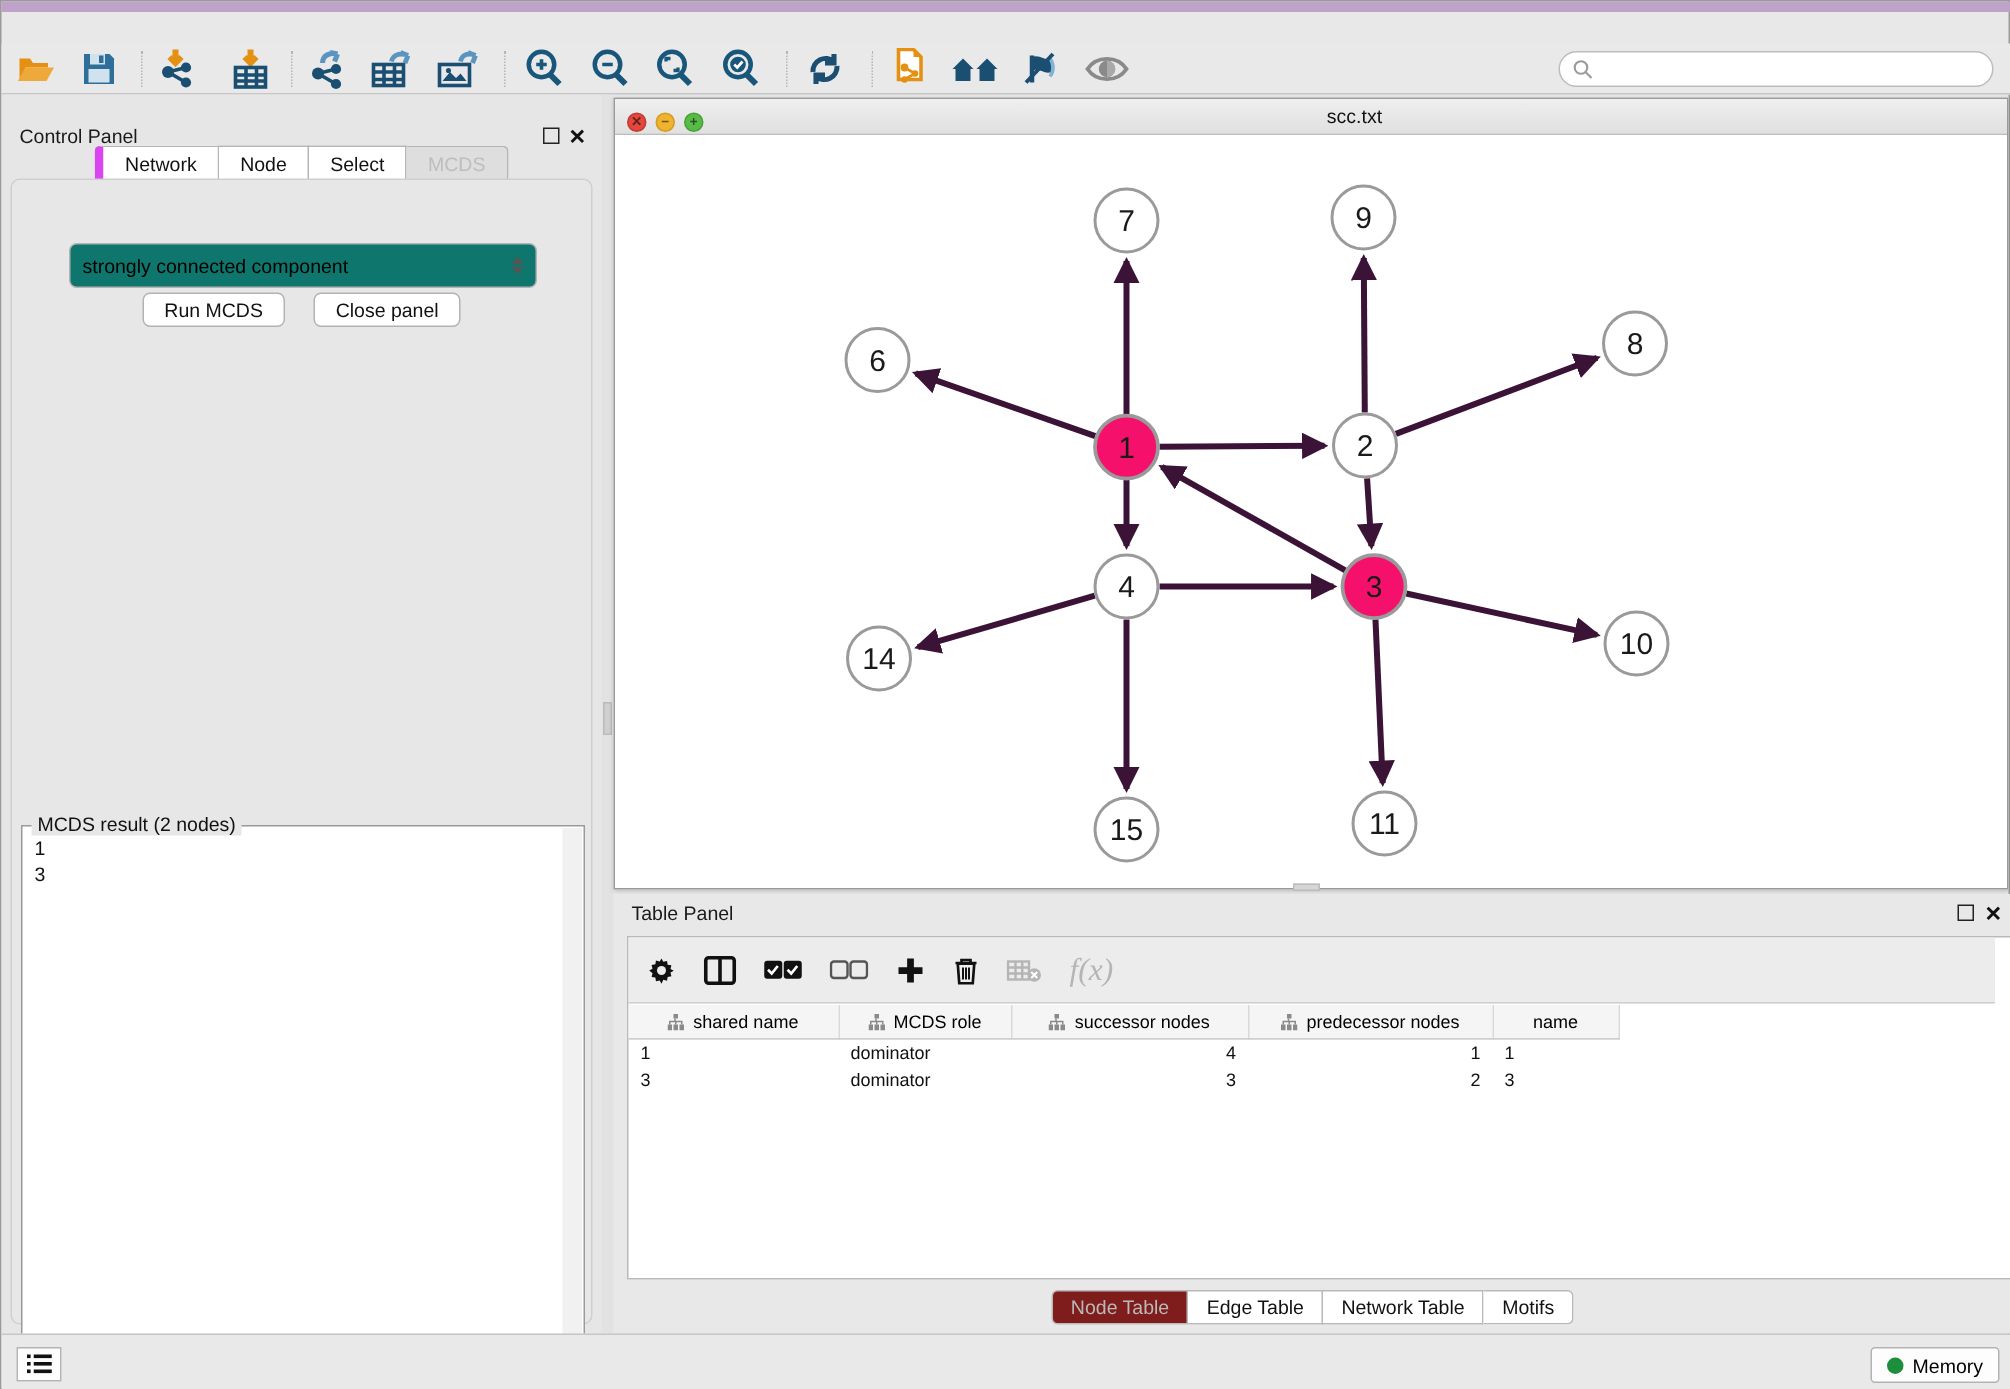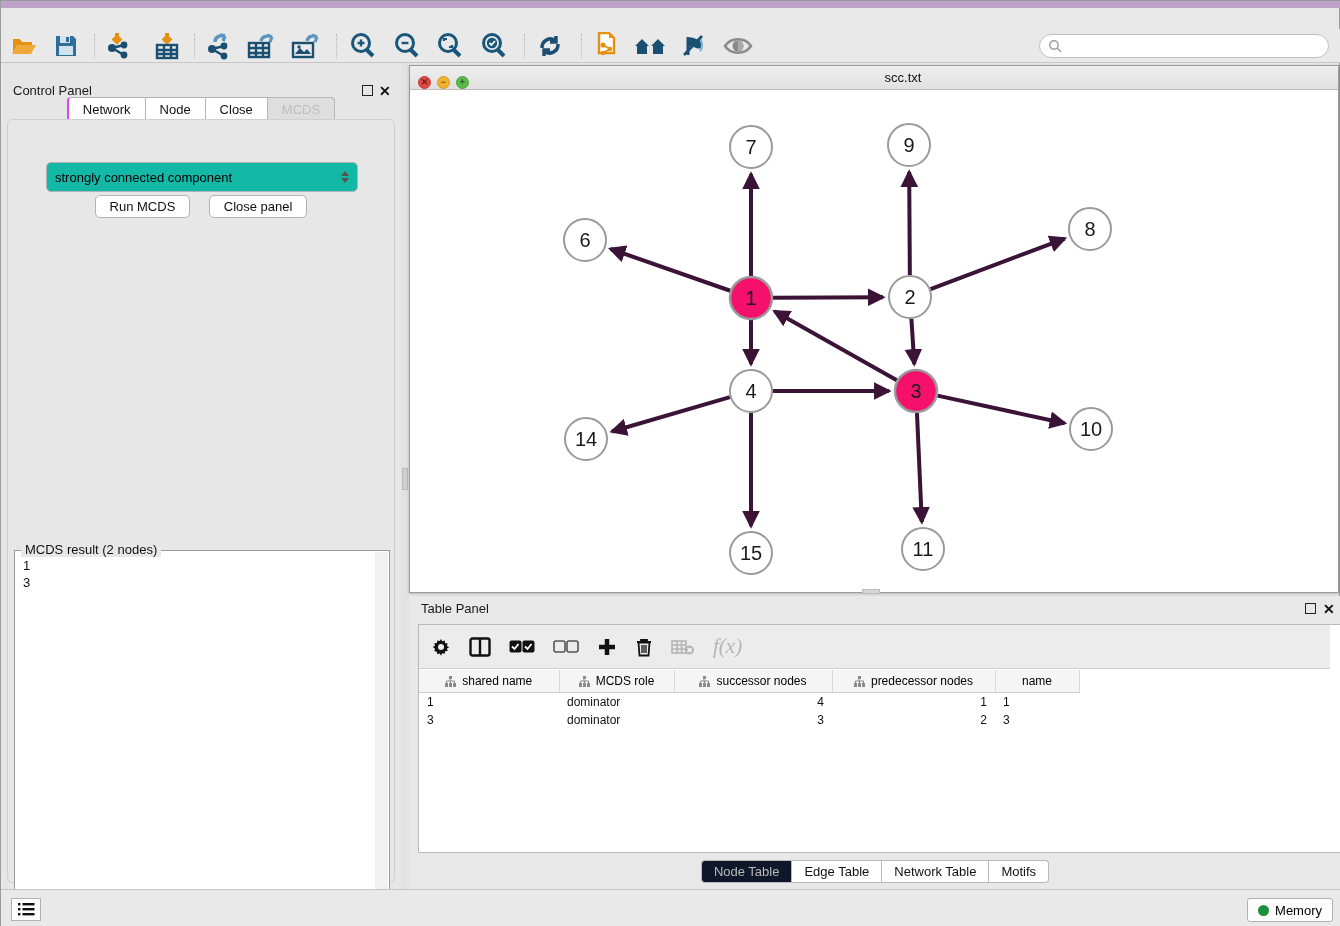--- a/index.html
+++ b/index.html
@@ -21,26 +21,26 @@
   #search-box input { border:none; outline:none; flex:1; font-size:12px; background:transparent; margin-left:4px; font-family:"Liberation Sans",sans-serif;}
 
   
   #control-panel { left:0; top:62px; width:400px; height:826px; background:#e6e6e6; }
   #cp-header { left:0; top:8px; width:400px; height:20px;margin-top:12px; }
   .panel-title { font-size:13px; color:#1a1a1a; }
   .panel-float { width:11px; height:11px; border:1.5px solid #222; display:inline-block; }
   .panel-close { font-size:14px; font-weight:bold; color:#111; }
   #cp-tabs { left:0; top:34px; width:400px; text-align:center; }
   .tab { display:inline-block; padding:4px 14px; background:#fff; border:1px solid #b5b5b5; border-left:none; font-size:13px; color:#111; vertical-align:top; }
-  .tab:first-child { border-left:2px solid #d946ef; border-radius:4px 0 0 4px; }
+  .tab:first-child { border-left:6px solid #d946ef; border-radius:4px 0 0 4px; }
   .tab.last { border-radius:0 4px 4px 0; }
   .tab.disabled-active { background:#dedede; color:#bdbdbd; }
   #cp-body { left:6px; top:56px; width:388px; height:764px; background:#e7e7e7; border:1px solid #cfcfcf; border-radius:6px; }
   #opt-label { width:100%; text-align:center; top:20px; font-size:13px; color:#111; }
-  #opt-select { left:38px; top:42px; width:312px; height:23px; background:#14b8a6; border:1px solid #b3b3b3; border-radius:5px; display:flex; align-items:center; padding:14px 8px; font-size:13px; }
+  #opt-select { left:38px; top:42px; width:312px; height:23px; background:#0f766e; border:1px solid #b3b3b3; border-radius:5px; display:flex; align-items:center; padding:14px 8px; font-size:13px; }
   .stepper { margin-left:auto; display:flex; flex-direction:column; gap:2px; }
   .stepper i { width:0; height:0; border-left:4px solid transparent; border-right:4px solid transparent; display:block; }
   .step-up { border-bottom:5px solid #555; }
   .step-down { border-top:5px solid #555; }
   .btn { background:#fff; border:1px solid #b3b3b3; border-radius:5px; font-size:13px; color:#111; padding:3px 14px; display:inline-block; }
   #cp-buttons { width:100%; text-align:center; top:75px; }
   #mcds-result { left:6px; top:430px; width:376px; height:382px; border:1px solid #9a9a9a; background:#fff; }
   #mcds-legend { left:6px; top:-9px; background:#e7e7e7; padding:0 4px; font-size:13px; color:#111; }
   #mcds-lines { left:8px; top:6px; font-size:13px; color:#111; line-height:17px; }
   #mcds-scroll { right:1px; top:1px; width:13px; height:378px; background:#f1f1f1; }
@@ -70,21 +70,21 @@
   #tp-table { left:0; top:45px; width:911px; }
   table { border-collapse:collapse; font-size:12px; }
   th { background:#f5f5f5; border-right:1px solid #d9d9d9; border-bottom:1px solid #cfcfcf; font-weight:normal; padding:4px 6px; text-align:center; }
   th .col-ic { margin-right:6px; vertical-align:-2px; }
   td { padding:2px 8px; color:#111; }
   td.num { text-align:right; }
   #tp-tabs { left:0; top:264px; width:932px; text-align:center; }
   .bt-tab { display:inline-block; padding:3px 12px; background:#fff; border:1px solid #b9b9b9; border-left:none; font-size:13px; color:#111; vertical-align:top; }
   .bt-tab:first-child { border-left:1px solid #b9b9b9; border-radius:4px 0 0 4px; }
   .bt-tab.last { border-radius:0 4px 4px 0; }
-  .bt-tab.disabled-active { background:#0f172a; color:#b9b9b9; }
+  .bt-tab.disabled-active { background:#7f1d1d; color:#b9b9b9; }
 
   
   #statusbar { left:0; top:888px; width:1340px; height:38px; background:#e9e9e9; border-top:1px solid #c6c6c6; }
   #status-list-btn { left:10px; top:8px; width:30px; height:23px; background:#fdfdfd; border:1px solid #b3b3b3; display:flex; align-items:center; justify-content:center; }
   #memory-btn { right:8px; top:8px; height:24px; background:#fdfdfd; border:1px solid #b3b3b3; border-radius:3px; display:flex; align-items:center; padding:0 10px; font-size:13px; gap:6px; position:absolute; }
   .green-dot { width:11px; height:11px; border-radius:50%; background:#1d8f3c; display:inline-block; }
 </style>
 </head>
 <body>
 
@@ -231,21 +231,21 @@
     </div>
   </div>
 
   <div id="control-panel" class="abs">
     <div id="cp-header" class="abs">
       <span class="panel-title abs" style="left:12px">Control Panel</span>
       <span class="panel-float abs" style="left:361px; top:2px"></span>
       <span class="panel-close abs" style="left:378px; top:0">✕</span>
     </div>
     <div id="cp-tabs" class="abs">
-      <span class="tab">Network</span><span class="tab">Node</span><span class="tab">Close</span><span class="tab last disabled-active">MCDS</span>
+      <span class="tab">Network</span><span class="tab">Node</span><span class="tab">Select</span><span class="tab last disabled-active">MCDS</span>
     </div>
     <div id="cp-body" class="abs">
       <div id="opt-select" class="abs">
         <span>strongly connected component</span>
         <span class="stepper">
             <i class="step-up"></i>
             <i class="step-down"></i>
           </span>
       </div>
       <div id="cp-buttons" class="abs">

